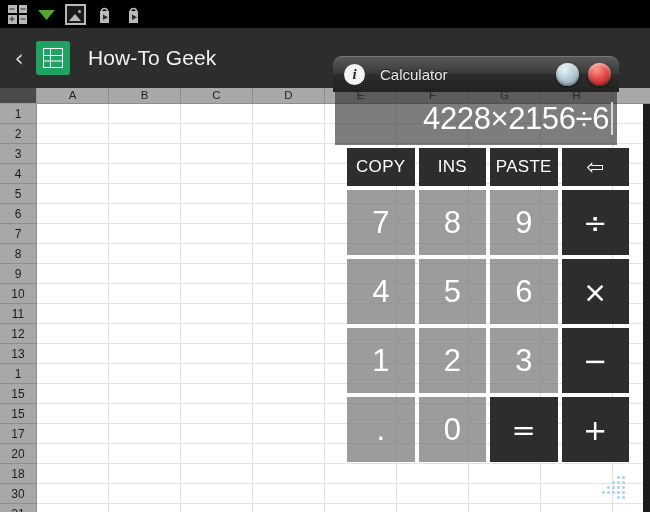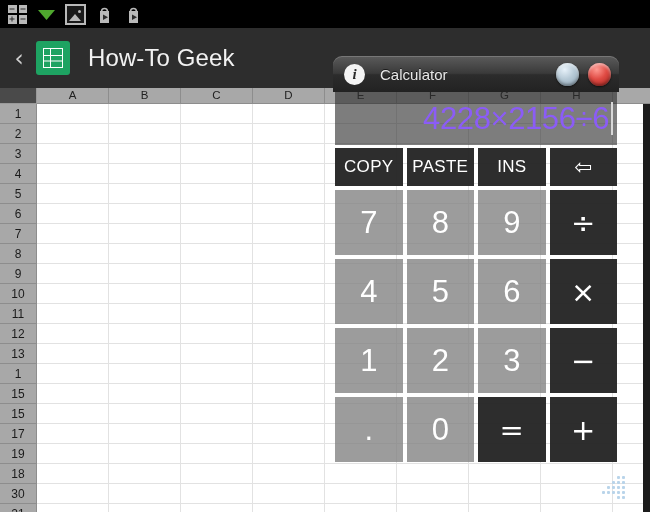--- a/index.html
+++ b/index.html
@@ -148,21 +148,21 @@
   #sheets-icon .grid::after {
     content: "";
     position: absolute;
     top: 0; left: 5.5px;
     height: 100%;
     width: 1.6px;
     background: #fff;
   }
   #doc-title {
     color: #f2f2f2;
-    font-size: 24px;
+    font-size: 21px;
     margin-left: 18px;
     letter-spacing: .1px;
     font-weight: 400;
   }
 
   
   #sheet {
     position: absolute;
     left: 0; top: 88px;
     width: 650px;
@@ -296,41 +296,41 @@
   }
   #btn-minimize { background: radial-gradient(circle at 38% 28%, #e8f2fa 0%, #b6c9d6 45%, #8ea4b4 100%); }
   #btn-close    { background: radial-gradient(circle at 38% 28%, #ff9a92 0%, #e04b44 45%, #9d1f1a 100%); }
 
   #calc-display {
     position: absolute;
     left: 2px; top: 36px;
     width: 282px;
     height: 53px;
     background: rgba(45,45,45,0.62);
-    color: #8b5cf6;
+    color: #ffffff;
     display: flex;
     align-items: center;
     justify-content: flex-end;
     font-size: 31px;
     padding-right: 4px;
     box-sizing: border-box;
     font-family: "Liberation Sans", sans-serif;
     letter-spacing: -0.4px;
   }
   #calc-caret {
     display: inline-block;
     width: 2px;
     height: 33px;
     background: #d8d8d8;
     margin-left: 2px;
   }
 
   #calc-keys {
     position: absolute;
-    left: 2px;
+    left: 14px;
     top: 92px;
     width: 282px;
     height: 338px;
   }
   .keyrow {
     display: flex;
     width: 100%;
   }
   .keyrow.fnrow { height: 38px; margin-bottom: 4px; }
   .keyrow.numrow { height: 65px; margin-bottom: 4px; }
@@ -446,21 +446,21 @@
         <div class="row-cell">8</div>
         <div class="row-cell">9</div>
         <div class="row-cell">10</div>
         <div class="row-cell">11</div>
         <div class="row-cell">12</div>
         <div class="row-cell">13</div>
         <div class="row-cell">1</div>
         <div class="row-cell">15</div>
         <div class="row-cell">15</div>
         <div class="row-cell">17</div>
-        <div class="row-cell">19</div>
+        <div class="row-cell">20</div>
         <div class="row-cell">18</div>
         <div class="row-cell">30</div>
         <div class="row-cell">21</div>
       </div>
     <div id="grid">
         <div class="grid-row">
           <div class="grid-cell"></div>
           <div class="grid-cell"></div>
           <div class="grid-cell"></div>
           <div class="grid-cell"></div>
@@ -683,22 +683,22 @@
     </div>
 
     <div id="calc-display">
       <span>4228×2156÷6</span>
         <span id="calc-caret"></span>
     </div>
 
     <div id="calc-keys">
       <div class="keyrow fnrow" id="fn-row">
           <div class="key fn">COPY</div>
+          <div class="key fn">INS</div>
           <div class="key fn">PASTE</div>
-          <div class="key fn">INS</div>
           <div class="key fn arrow">⇦</div>
         </div>
       <div id="keypad-rows">
           <div class="keyrow numrow">
             <div class="key num">7</div>
             <div class="key num">8</div>
             <div class="key num">9</div>
             <div class="key op">÷</div>
           </div>
           <div class="keyrow numrow">

